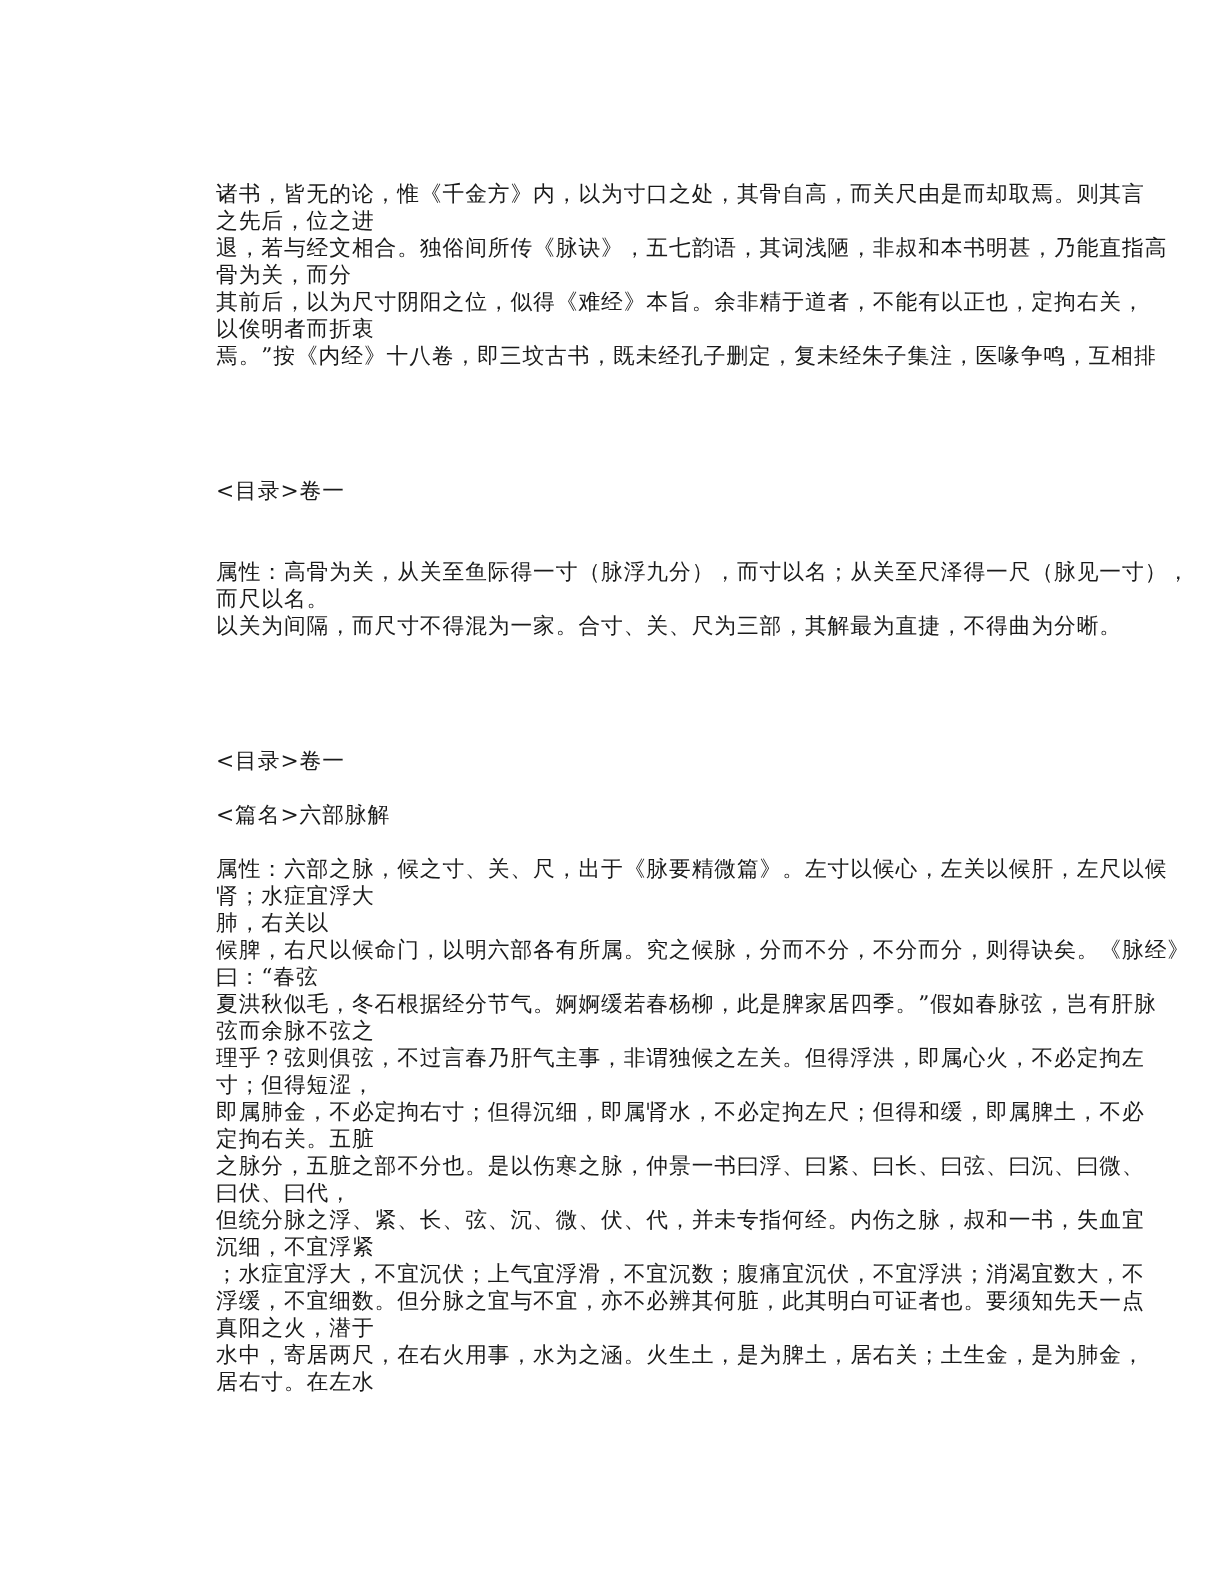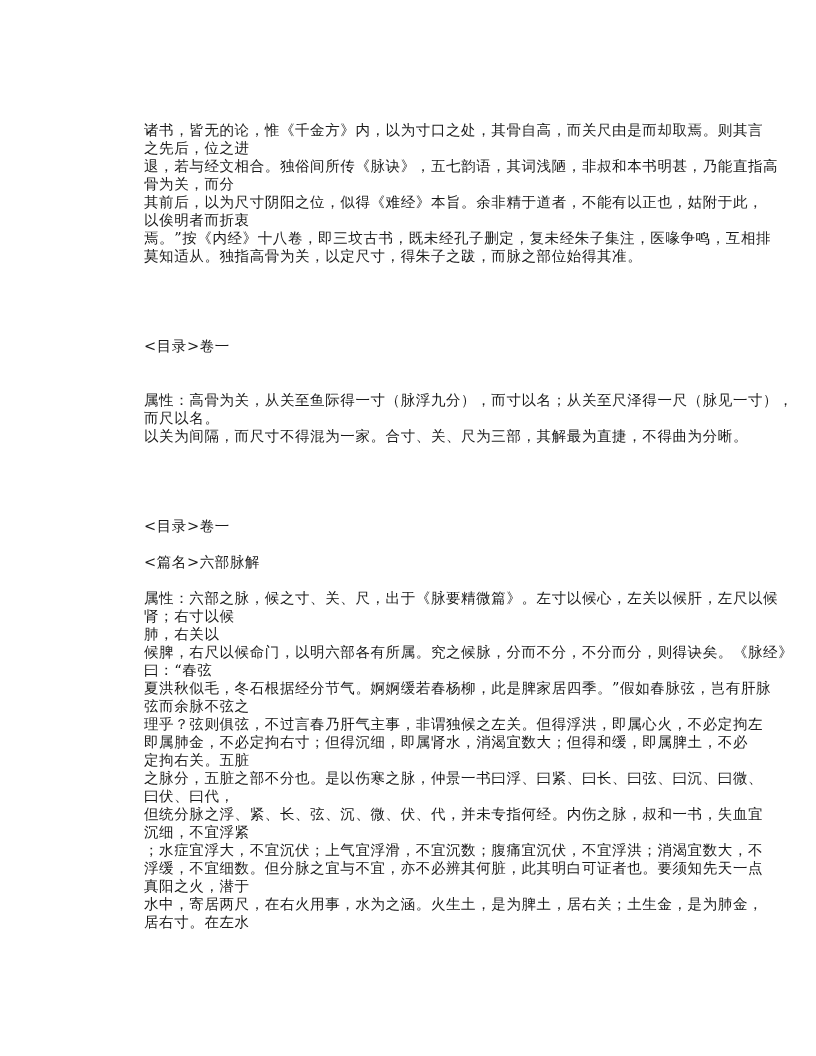--- a/index.html
+++ b/index.html
@@ -35,24 +35,23 @@
 </head>
 <body>
 
 <div class="page">
 
   <div>
     <div class="line">诸书，皆无的论，惟《千金方》内，以为寸口之处，其骨自高，而关尺由是而却取焉。则其言</div>
     <div class="line">之先后，位之进</div>
     <div class="line">退，若与经文相合。独俗间所传《脉诀》，五七韵语，其词浅陋，非叔和本书明甚，乃能直指高</div>
     <div class="line">骨为关，而分</div>
-    <div class="line">其前后，以为尺寸阴阳之位，似得《难经》本旨。余非精于道者，不能有以正也，姑附于此，</div>
+    <div class="line">其前后，以为尺寸阴阳之位，似得《难经》本旨。余非精于道者，不能有以正也，定拘右关，</div>
     <div class="line">以俟明者而折衷</div>
     <div class="line">焉。”按《内经》十八卷，即三坟古书，既未经孔子删定，复未经朱子集注，医喙争鸣，互相排</div>
-    <div class="line">莫知适从。独指高骨为关，以定尺寸，得朱子之跋，而脉之部位始得其准。</div>
   </div>
 
   <div class="section-gap"></div>
 
   <div>
     <div class="line">&lt;目录&gt;卷一</div>
     <div class="gap-small"></div>
     <div class="gap-small"></div>
     <div class="line">属性：高骨为关，从关至鱼际得一寸（脉浮九分），而寸以名；从关至尺泽得一尺（脉见一寸），</div>
     <div class="line">而尺以名。</div>
@@ -60,28 +59,29 @@
   </div>
 
   <div class="section-gap"></div>
 
   <div>
     <div class="line">&lt;目录&gt;卷一</div>
     <div class="gap-small"></div>
     <div class="line">&lt;篇名&gt;六部脉解</div>
     <div class="gap-small"></div>
     <div class="line">属性：六部之脉，候之寸、关、尺，出于《脉要精微篇》。左寸以候心，左关以候肝，左尺以候</div>
-    <div class="line">肾；右寸以候</div>
+    <div class="line">肾；水症宜浮大</div>
     <div class="line">肺，右关以</div>
     <div class="line">候脾，右尺以候命门，以明六部各有所属。究之候脉，分而不分，不分而分，则得诀矣。《脉经》</div>
     <div class="line">曰：“春弦</div>
     <div class="line">夏洪秋似毛，冬石根据经分节气。婀婀缓若春杨柳，此是脾家居四季。”假如春脉弦，岂有肝脉</div>
     <div class="line">弦而余脉不弦之</div>
     <div class="line">理乎？弦则俱弦，不过言春乃肝气主事，非谓独候之左关。但得浮洪，即属心火，不必定拘左</div>
-    <div class="line">即属肺金，不必定拘右寸；但得沉细，即属肾水，消渴宜数大；但得和缓，即属脾土，不必</div>
+    <div class="line">寸；但得短涩，</div>
+    <div class="line">即属肺金，不必定拘右寸；但得沉细，即属肾水，不必定拘左尺；但得和缓，即属脾土，不必</div>
     <div class="line">定拘右关。五脏</div>
     <div class="line">之脉分，五脏之部不分也。是以伤寒之脉，仲景一书曰浮、曰紧、曰长、曰弦、曰沉、曰微、</div>
     <div class="line">曰伏、曰代，</div>
     <div class="line">但统分脉之浮、紧、长、弦、沉、微、伏、代，并未专指何经。内伤之脉，叔和一书，失血宜</div>
     <div class="line">沉细，不宜浮紧</div>
     <div class="line">；水症宜浮大，不宜沉伏；上气宜浮滑，不宜沉数；腹痛宜沉伏，不宜浮洪；消渴宜数大，不</div>
     <div class="line">浮缓，不宜细数。但分脉之宜与不宜，亦不必辨其何脏，此其明白可证者也。要须知先天一点</div>
     <div class="line">真阳之火，潜于</div>
     <div class="line">水中，寄居两尺，在右火用事，水为之涵。火生土，是为脾土，居右关；土生金，是为肺金，</div>
     <div class="line">居右寸。在左水</div>

